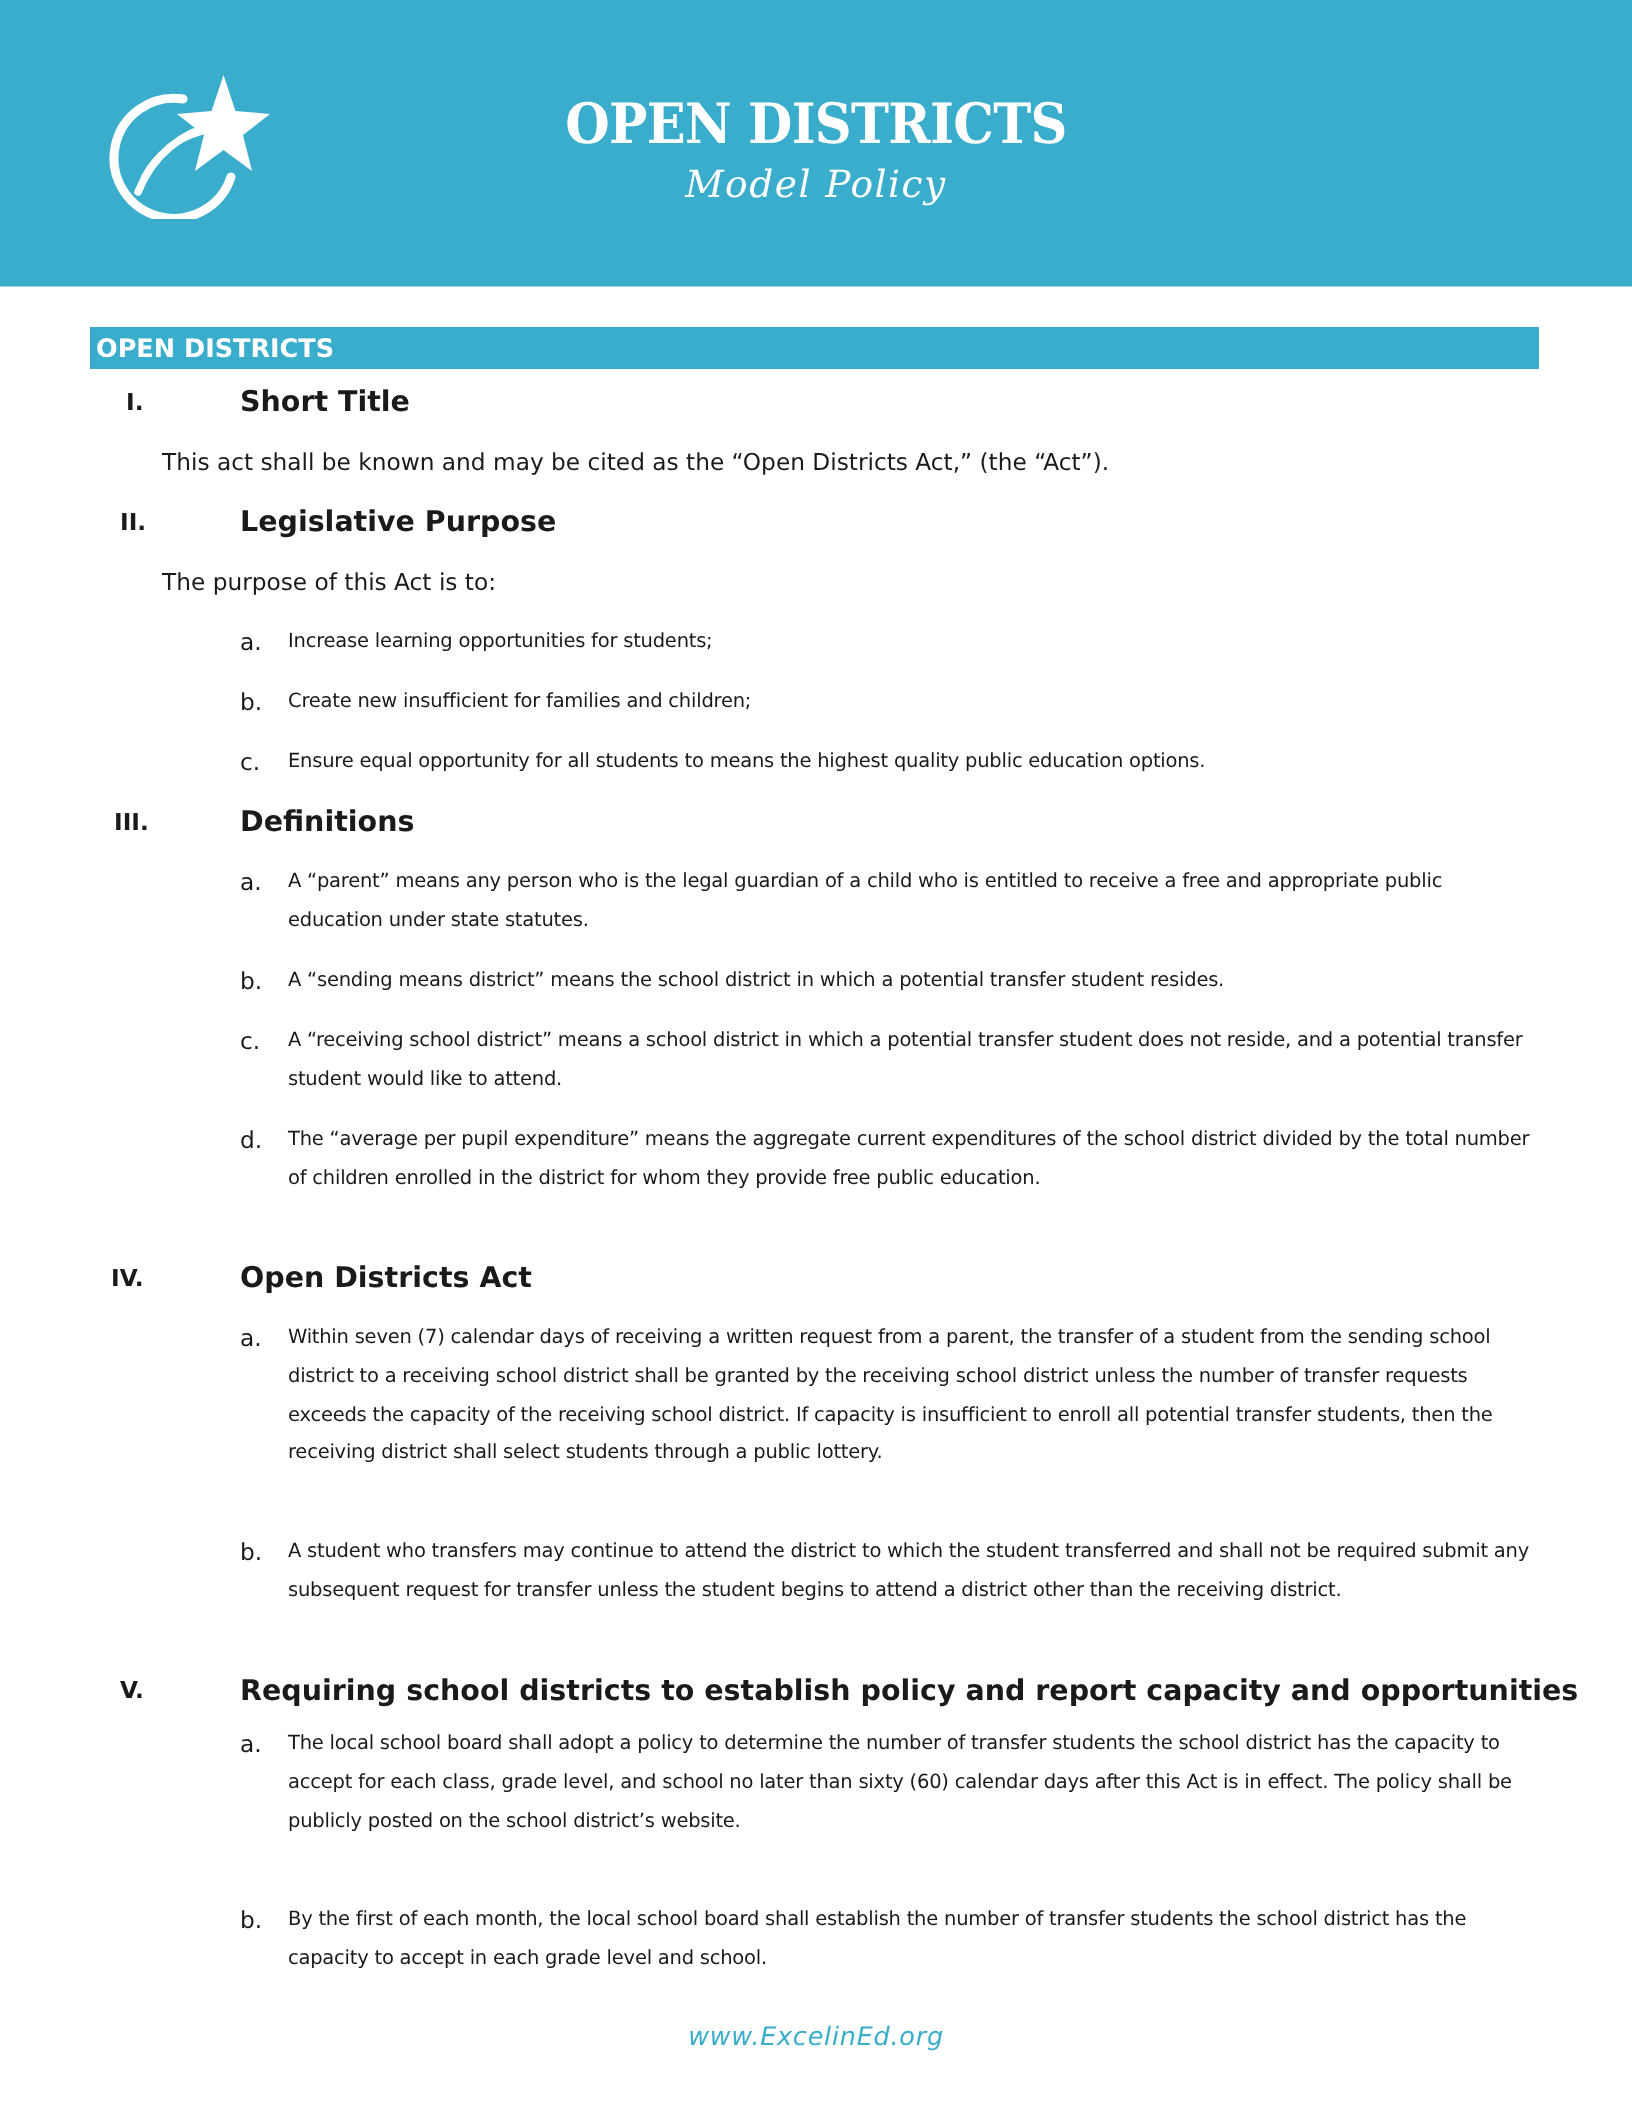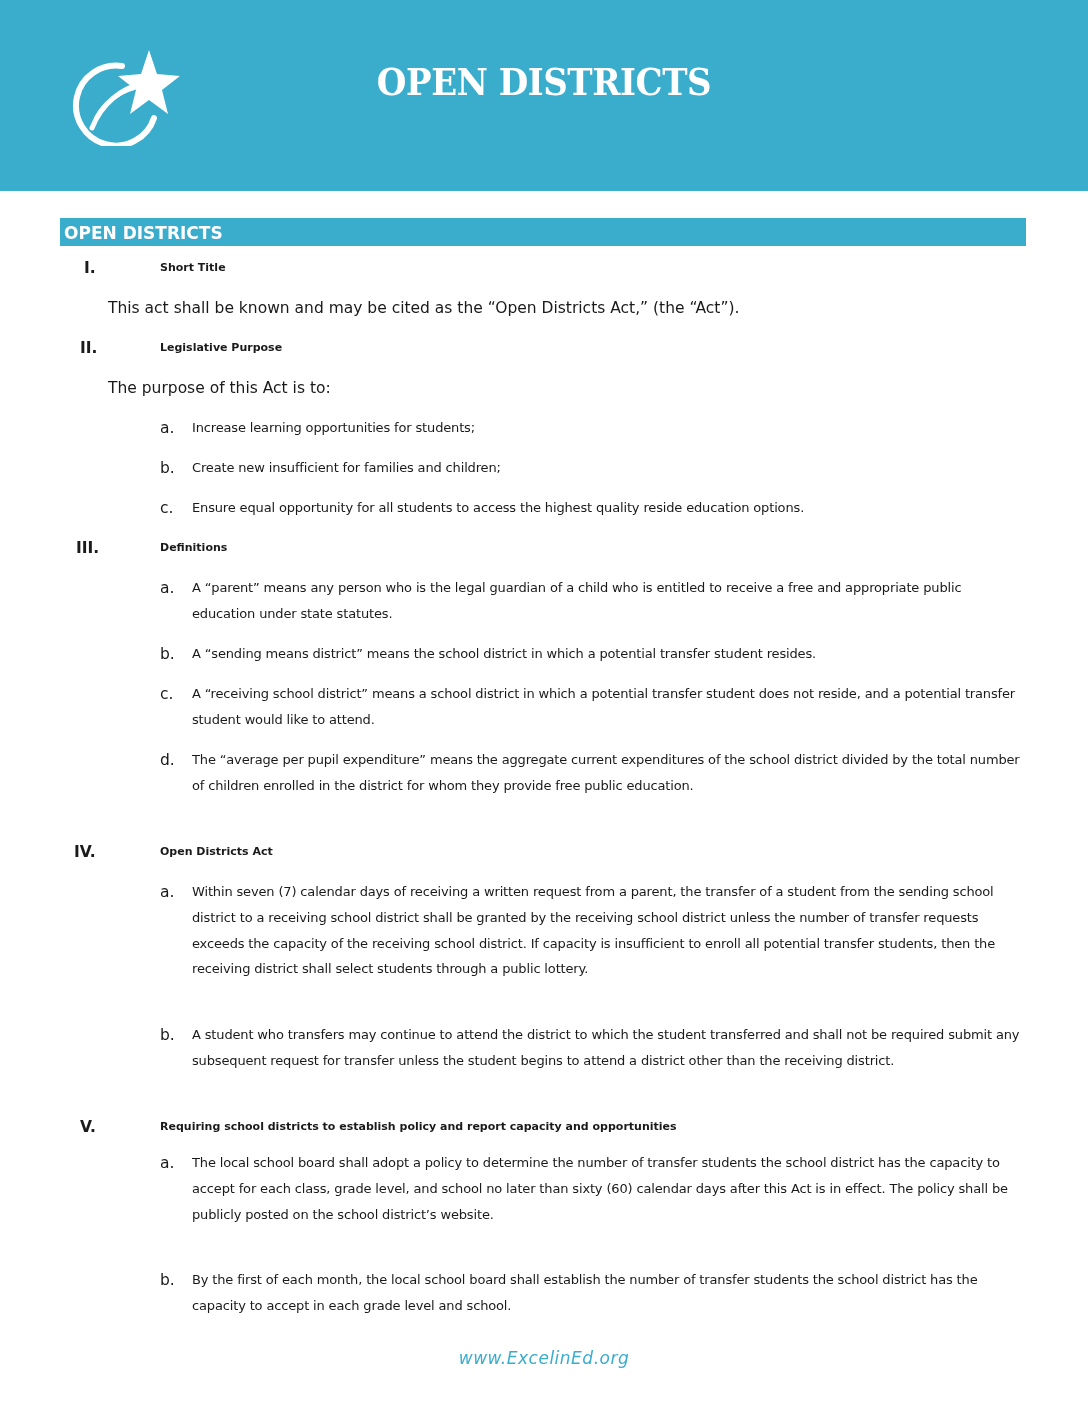--- a/index.html
+++ b/index.html
@@ -18,59 +18,60 @@
     }
     .subtitle { font-family: "DejaVu Serif", serif; font-style: italic; font-size: 25px; line-height: 34px; letter-spacing: 1px; margin-top: 0px; }
     .toolkit { font-family: "DejaVu Serif", serif; font-style: italic; font-size: 18px; line-height: 26px; letter-spacing: 2px; }
 
     .section-bar {
       position: absolute; left: 60px; top: 218px; width: 966px; height: 28px; background: #3AADCC;
       color: #fff; font-weight: bold; font-size: 17px; line-height: 31px; padding-left: 4px; box-sizing: border-box;
       font-family: "DejaVu Sans", sans-serif;
     }
     .num { position: absolute; font-size: 15.5px; font-weight: bold; line-height: 26px; }
-    .head { position: absolute; left: 160px; font-size: 11px; font-weight: bold; line-height: 26px; }
+    .head { position: absolute; left: 160px; font-size: 19px; font-weight: bold; line-height: 26px; }
     .para { position: absolute; left: 108px; font-size: 15.5px; line-height: 26px; }
     .item-letter { position: absolute; left: 160px; font-size: 15.5px; line-height: 26px; }
     .item-text { position: absolute; left: 192px; width: 830px; font-size: 13px; line-height: 25.8px; letter-spacing: -0.15px; }
     .footer {
       position: absolute; left: 0; width: 1088px; top: 1348px; text-align: center; color: #3AADCC;
       font-style: italic; font-size: 17px; letter-spacing: 0.5px;
     }
   </style>
 </head>
 <body>
 
 <div class="banner">
   <svg class="logo" viewBox="0 0 120 98">
     <path d="M60 18 A40 40 0 1 0 92 70" fill="none" stroke="#fff" stroke-width="6" stroke-linecap="round"></path>
     <path d="M30 80 C40 55 60 40 80 36" fill="none" stroke="#fff" stroke-width="5" stroke-linecap="round"></path>
     <path d="M34 70 C44 52 58 44 72 40" fill="none" stroke="#fff" stroke-width="4" stroke-linecap="round"></path>
     <polygon fill="#fff" points="87,2 95,26 118,28 100,42 106,66 87,52 68,66 74,42 56,28 79,26"></polygon>
   </svg>
   <div class="title-block">
     <div class="title">OPEN DISTRICTS</div>
+    <div class="subtitle">Model Policy</div>
   </div>
 </div>
 
 <div class="section-bar">OPEN DISTRICTS</div>
 
 <div class="num" style="left:84px; top:255px;">I.</div>
 <div class="head" style="top:255px;">Short Title</div>
 <div class="para" style="top:295px;">This act shall be known and may be cited as the “Open Districts Act,” (the “Act”).</div>
 
 <div class="num" style="left:80px; top:335px;">II.</div>
 <div class="head" style="top:335px;">Legislative Purpose</div>
 <div class="para" style="top:375px;">The purpose of this Act is to:</div>
 <div class="item-letter" style="top:415px;">a.</div>
 <div class="item-text" style="top:415px;">Increase learning opportunities for students;</div>
 <div class="item-letter" style="top:455px;">b.</div>
 <div class="item-text" style="top:455px;">Create new insufficient for families and children;</div>
 <div class="item-letter" style="top:495px;">c.</div>
-<div class="item-text" style="top:495px;">Ensure equal opportunity for all students to access the highest quality reside education options.</div>
+<div class="item-text" style="top:495px;">Ensure equal opportunity for all students to means the highest quality public education options.</div>
 
 <div class="num" style="left:76px; top:535px;">III.</div>
 <div class="head" style="top:535px;text-align:right;">Definitions</div>
 <div class="item-letter" style="top:575px;">a.</div>
 <div class="item-text" style="top:575px;">A “parent” means any person who is the legal guardian of a child who is entitled to receive a free and appropriate public education under state statutes.</div>
 <div class="item-letter" style="top:641px;">b.</div>
 <div class="item-text" style="top:641px;">A “sending means district” means the school district in which a potential transfer student resides.</div>
 <div class="item-letter" style="top:681px;">c.</div>
 <div class="item-text" style="top:681px;">A “receiving school district” means a school district in which a potential transfer student does not reside, and a potential transfer student would like to attend.</div>
 <div class="item-letter" style="top:747px;">d.</div>

